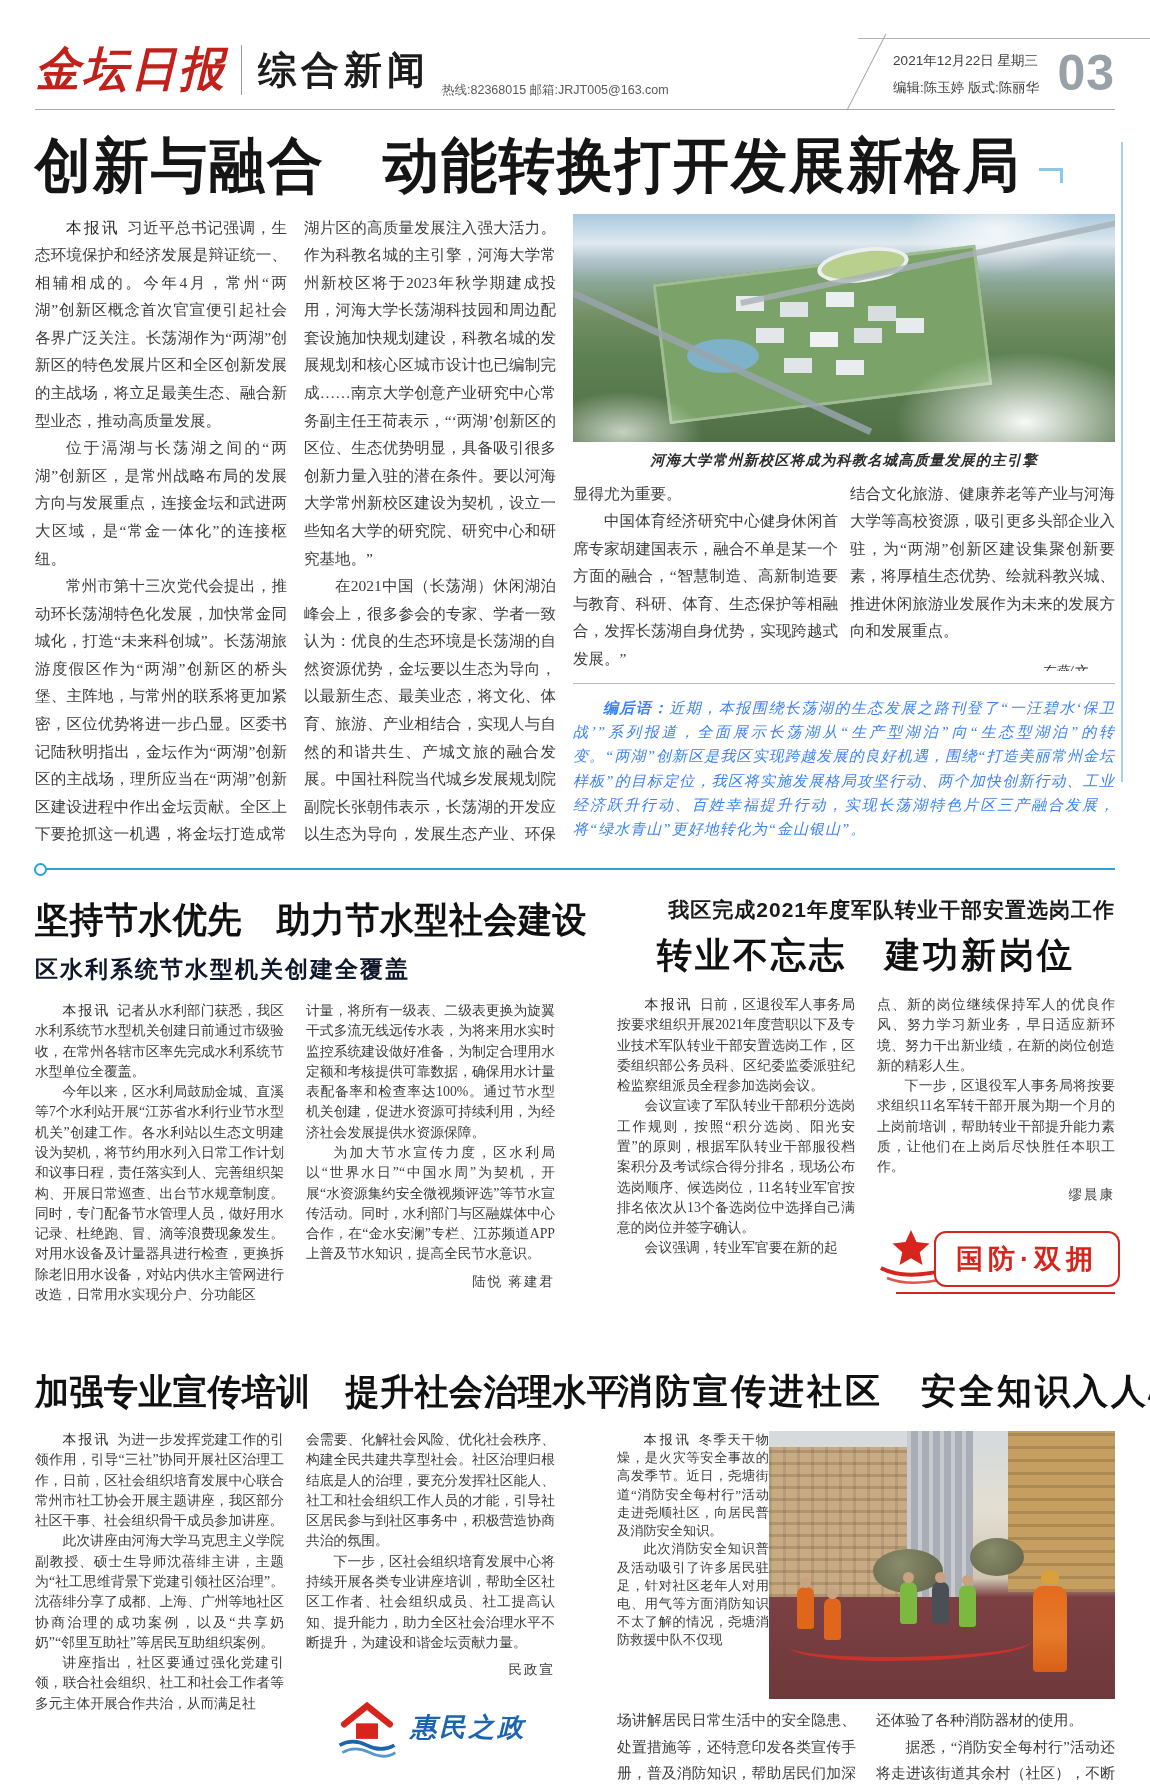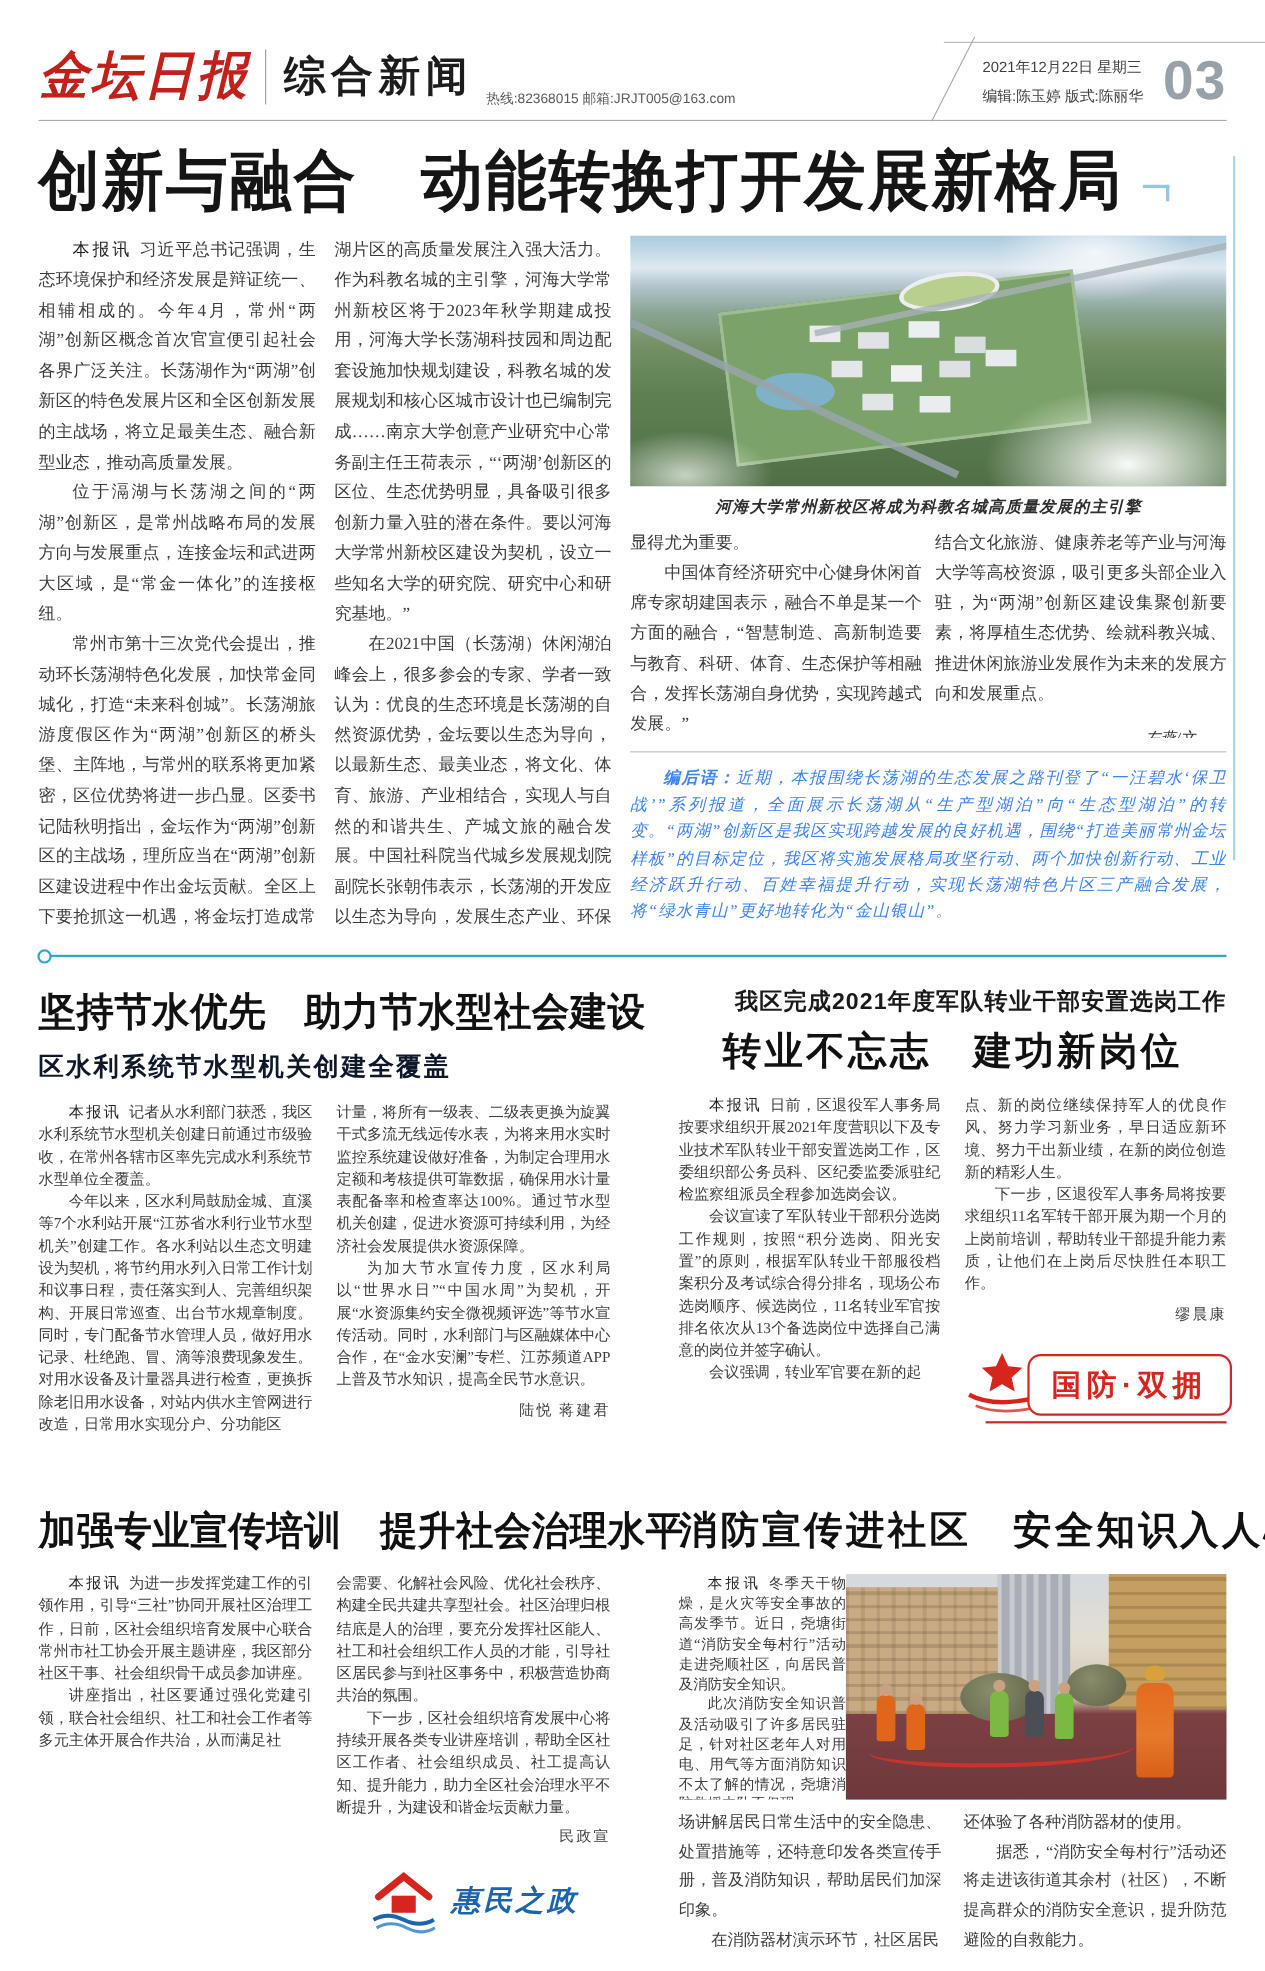--- a/index.html
+++ b/index.html
@@ -87,21 +87,21 @@
           color:#d6251d; font-weight:900; font-size:27px; letter-spacing:5px;
           font-family:"Liberation Sans",sans-serif; background:#fff; position:relative; z-index:1;
           margin-left:70px; white-space:nowrap; }
   .gf-soldiers { width:56px; height:30px; position:relative; z-index:1; }
   
   .huimin { margin-top:16px; display:flex; align-items:center; justify-content:center; gap:12px; }
   .hm-icon { width:64px; height:64px; }
   .hm-text { color:#1d64ae; font-size:26px; font-weight:900; font-style:italic;
           letter-spacing:3px; white-space:nowrap; }
   
-  .fire-top { display:flex; margin-top:16px; height:205px; }
+  .fire-top { display:flex; margin-top:16px; height:268px; }
   .fire-side { width:152px; flex:none; overflow:hidden; }
   .fire-side .para { font-size:13.2px; line-height:1.38; }
   .fire-bottom { display:flex; gap:20px; margin-top:8px; }
   .fire-bottom .col { flex:1; min-width:0; }
   .fire-bottom .para { font-size:14.8px; line-height:1.8; }
   
   .fire-photo { flex:1; position:relative; overflow:hidden;
           background:linear-gradient(180deg,#d5dade 0%,#e3ded2 30%,#cfc5b2 55%,#7c4043 62%,#6e393c 100%); }
   .fp-bld { position:absolute; }
   .fp-b1 { left:0; top:6%; width:42%; height:56%;
@@ -292,20 +292,21 @@
   </div>
 
   <div class="row bottom">
 
     <article class="left-half">
       <h2 class="h2a">加强专业宣传培训　提升社会治理水平</h2>
       <div class="cols">
         <div class="col">
 
         <p class="para"><b class="lead">本报讯</b>为进一步发挥党建工作的引领作用，引导“三社”协同开展社区治理工作，日前，区社会组织培育发展中心联合常州市社工协会开展主题讲座，我区部分社区干事、社会组织骨干成员参加讲座。</p>
+            <p class="para">此次讲座由河海大学马克思主义学院副教授、硕士生导师沈蓓绯主讲，主题为“社工思维背景下党建引领社区治理”。沈蓓绯分享了成都、上海、广州等地社区协商治理的成功案例，以及“共享奶奶”“邻里互助社”等居民互助组织案例。</p>
             <p class="para">讲座指出，社区要通过强化党建引领，联合社会组织、社工和社会工作者等多元主体开展合作共治，从而满足社</p>
           </div>
         <div class="col">
           <div>
 
           <p class="para cont">会需要、化解社会风险、优化社会秩序、构建全民共建共享型社会。社区治理归根结底是人的治理，要充分发挥社区能人、社工和社会组织工作人员的才能，引导社区居民参与到社区事务中，积极营造协商共治的氛围。</p>
               <p class="para">下一步，区社会组织培育发展中心将持续开展各类专业讲座培训，帮助全区社区工作者、社会组织成员、社工提高认知、提升能力，助力全区社会治理水平不断提升，为建设和谐金坛贡献力量。</p>
             </div>
           <div class="byline">民政宣</div>
           <div class="huimin">

